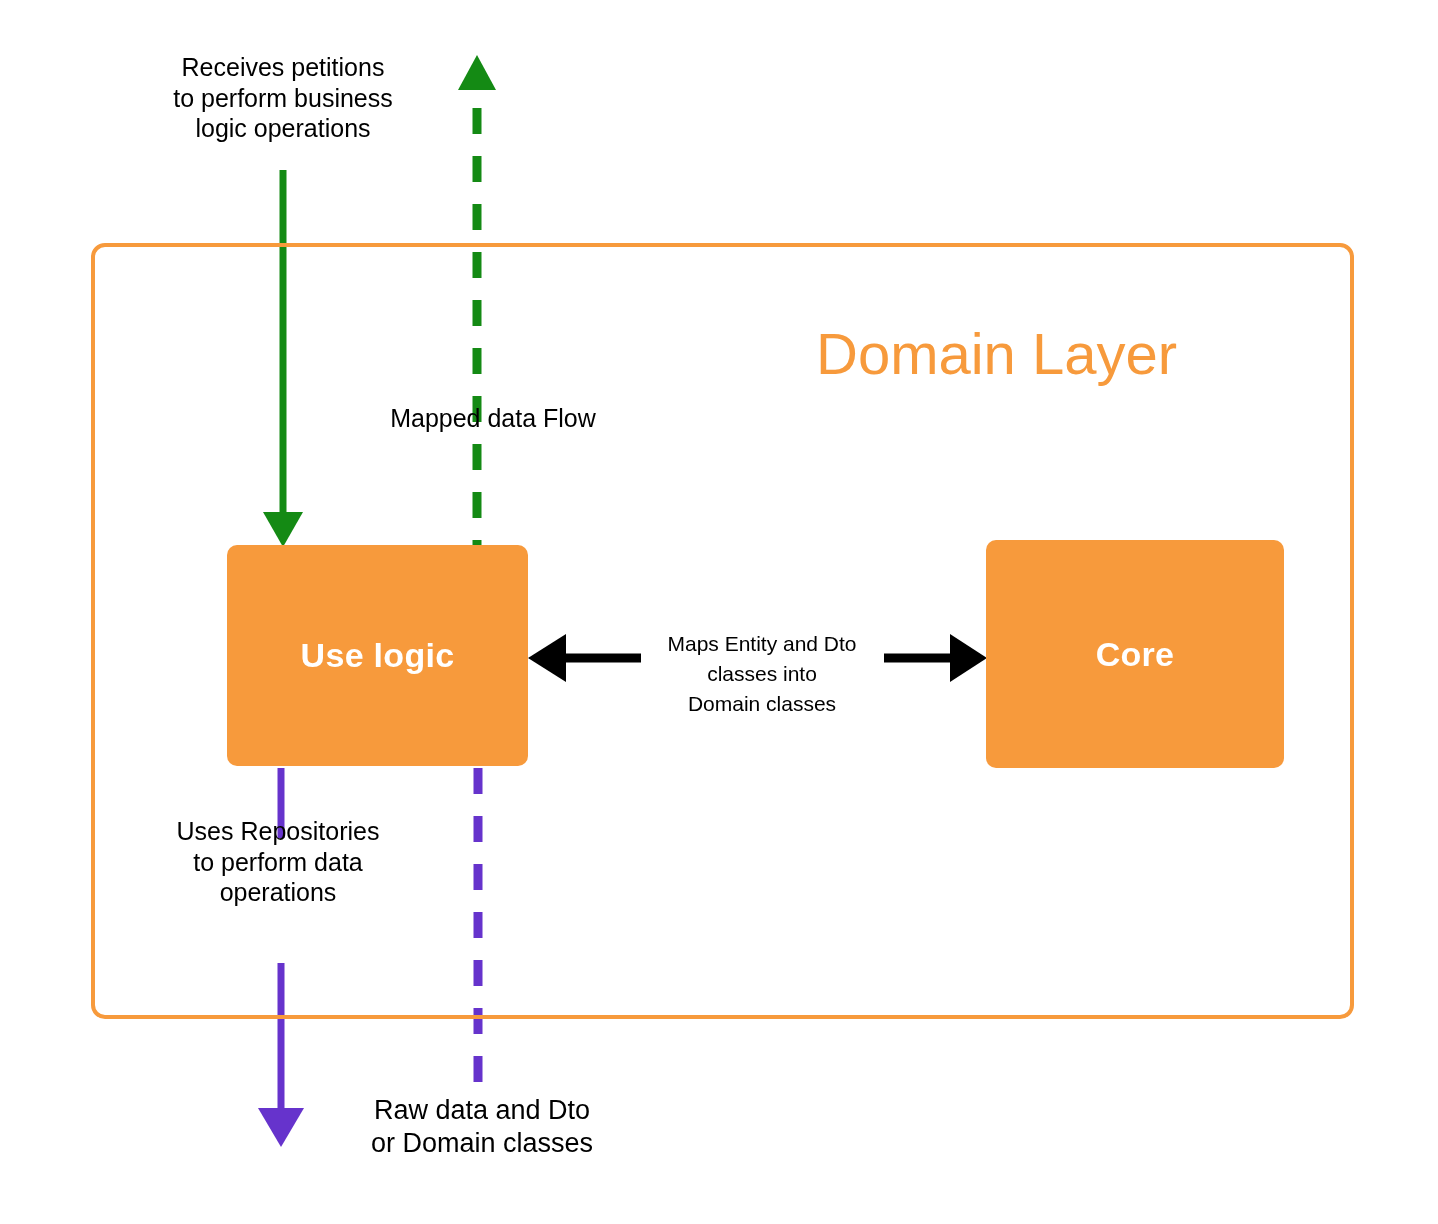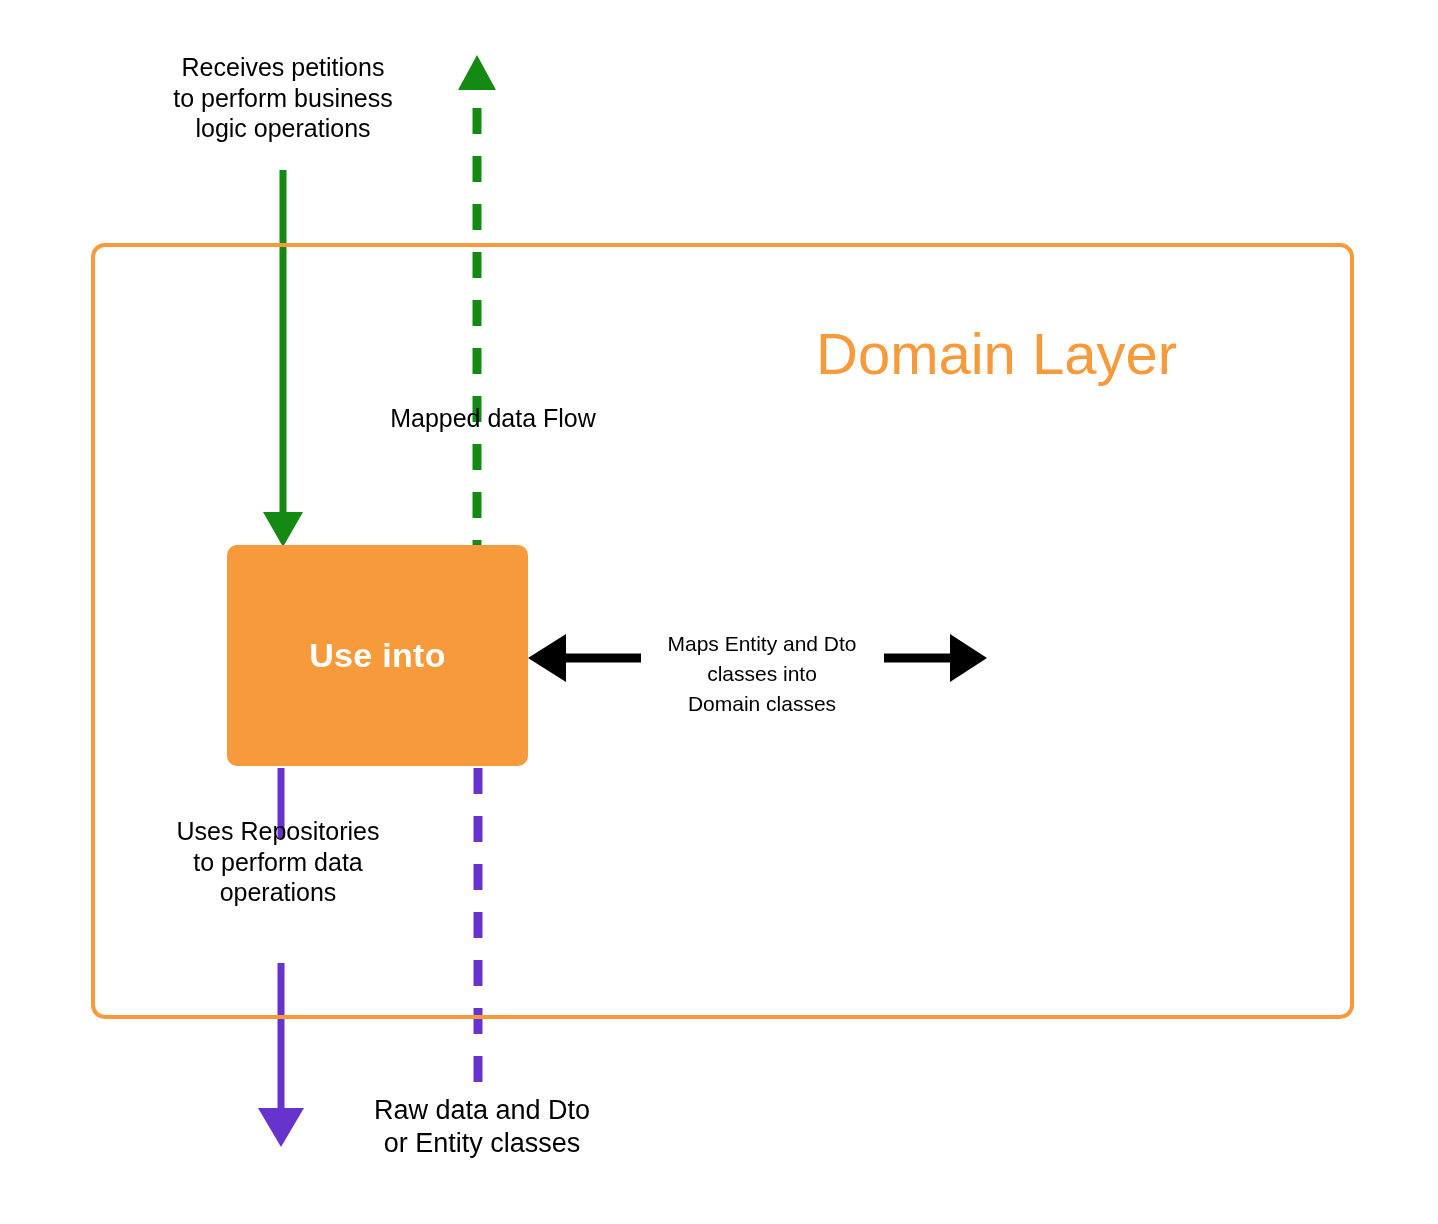--- a/index.html
+++ b/index.html
@@ -151,34 +151,37 @@
     <g>
       <line x1="478" y1="768" x2="478" y2="1093" stroke="#6633CC" stroke-width="9" stroke-dasharray="26 22"></line>
     </g>
   </svg>
 
   <div class="layer-frame"></div>
 
   <div class="layer-title">Domain Layer</div>
 
   <div class="node-box" id="node-use-case">
-    <span class="node-label">Use into</span>
+    <span class="node-label">Use logic</span>
   </div>
 
+  <div class="node-box" id="node-core">
+    <span class="node-label">Core</span>
+  </div>
 
   <div class="edge-label" id="label-receives">Receives petitions
 to perform business
 logic operations</div>
 
   <div class="edge-label" id="label-mapped-flow">Mapped data Flow</div>
 
   <div class="edge-label" id="label-maps-entity">Maps Entity and Dto
 classes into
 Domain classes</div>
 
   <div class="edge-label" id="label-uses-repositories">Uses Repositories
 to perform data
 operations</div>
 
   <div class="edge-label" id="label-raw-data">Raw data and Dto
-or Entity classes</div>
+or Domain classes</div>
 
 </div>
 
 </body></html>

